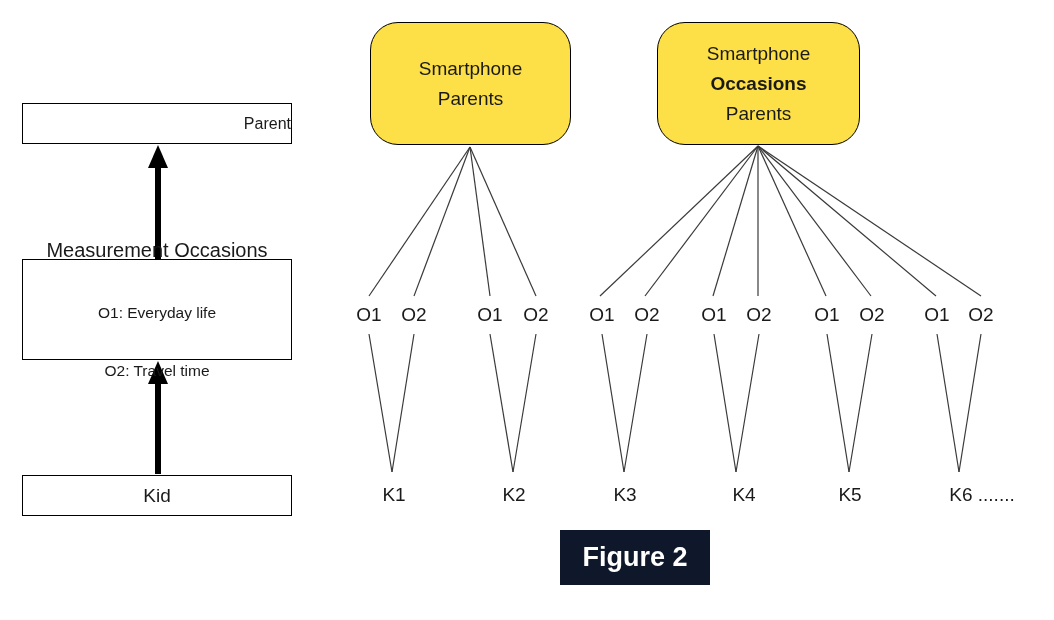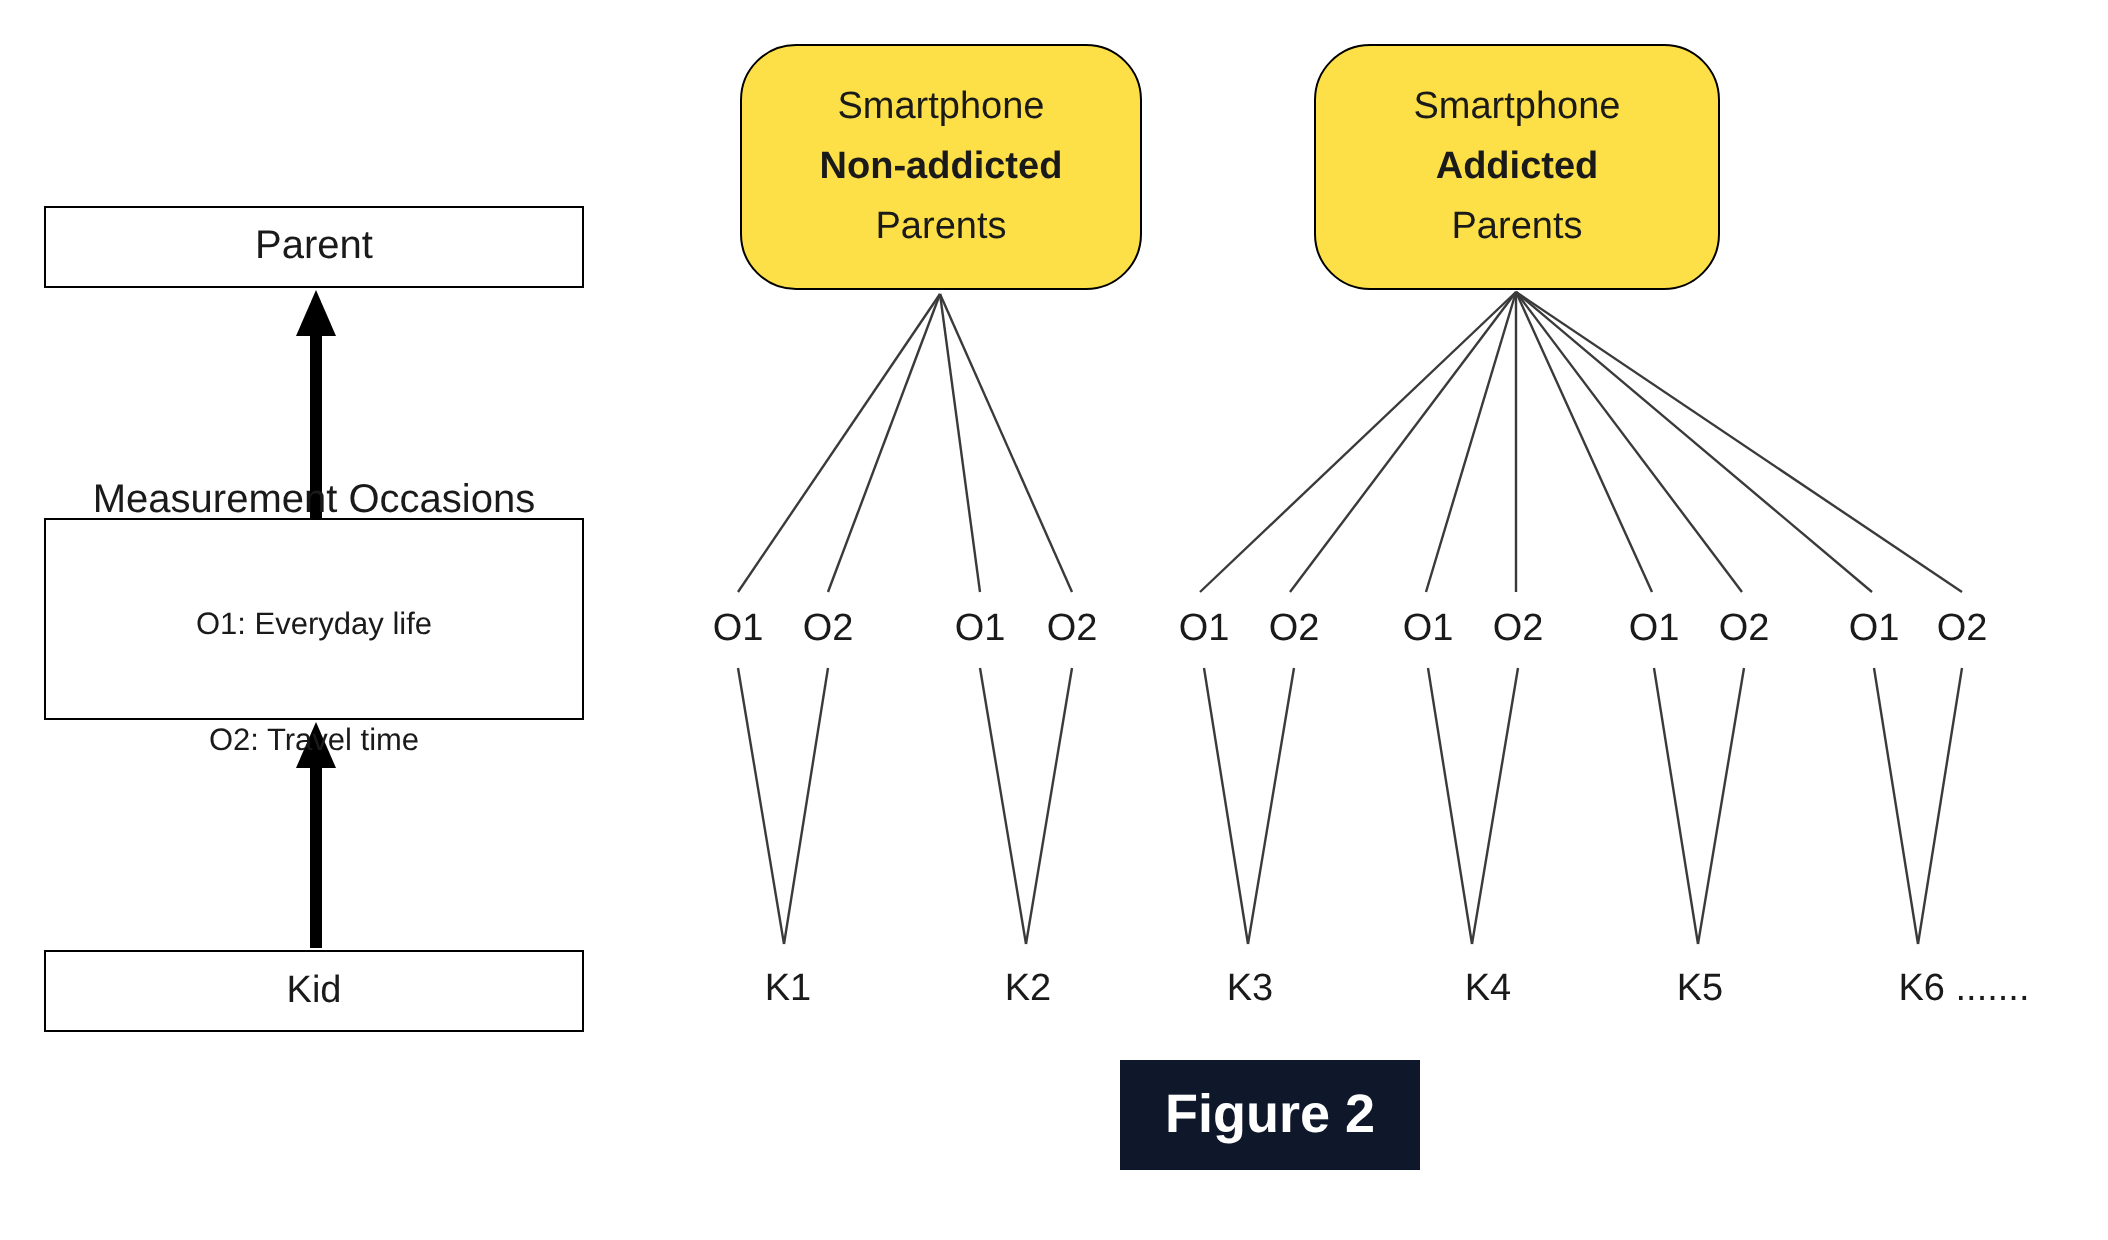--- a/index.html
+++ b/index.html
@@ -28,21 +28,21 @@
     width: 270px;
     border: 1.5px solid #000000;
     background: #ffffff;
     display: flex;
     flex-direction: column;
     align-items: center;
     justify-content: center;
     text-align: center;
     box-sizing: border-box;
   }
-  .parent-box   { top: 103px; height: 41px; font-size: 20px; }
+  .parent-box   { top: 103px; height: 41px; font-size: 16px; align-items: flex-end; }
   .measure-box  { top: 259px; height: 101px; }
   .kid-box      { top: 475px; height: 41px; font-size: 19px; }
   .measure-title { font-size: 20px; margin-bottom: 3px; }
   .measure-sub   { font-size: 15.5px; line-height: 21px; margin-top: 37px; }
   .rounded-box {
     position: absolute;
     top: 22px;
     height: 123px;
     border: 1.5px solid #000000;
     border-radius: 28px;
@@ -145,27 +145,26 @@
     <div class="measure-sub">O1: Everyday life</div>
     <div class="measure-sub">O2: Travel time</div>
   </div>
 
   <div class="rectbox kid-box">
     <span>Kid</span>
   </div>
 
   <div class="rounded-box box-nonaddicted">
     <div>Smartphone</div>
-    <div class="bold">Non-addicted</div>
     <div>Parents</div>
   </div>
 
   <div class="rounded-box box-addicted">
     <div>Smartphone</div>
-    <div class="bold">Addicted</div>
+    <div class="bold">Occasions</div>
     <div>Parents</div>
   </div>
 
   <span class="o-label" style="left:369px">O1</span>
   <span class="o-label" style="left:414px">O2</span>
   <span class="o-label" style="left:490px">O1</span>
   <span class="o-label" style="left:536px">O2</span>
   <span class="o-label" style="left:602px">O1</span>
   <span class="o-label" style="left:647px">O2</span>
   <span class="o-label" style="left:714px">O1</span>

